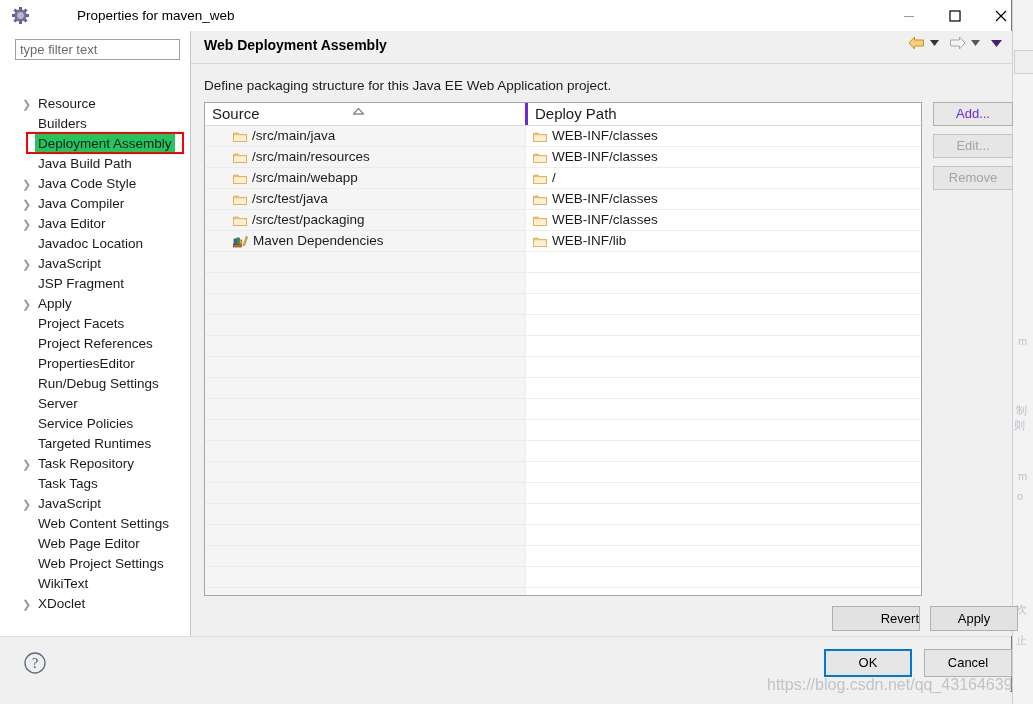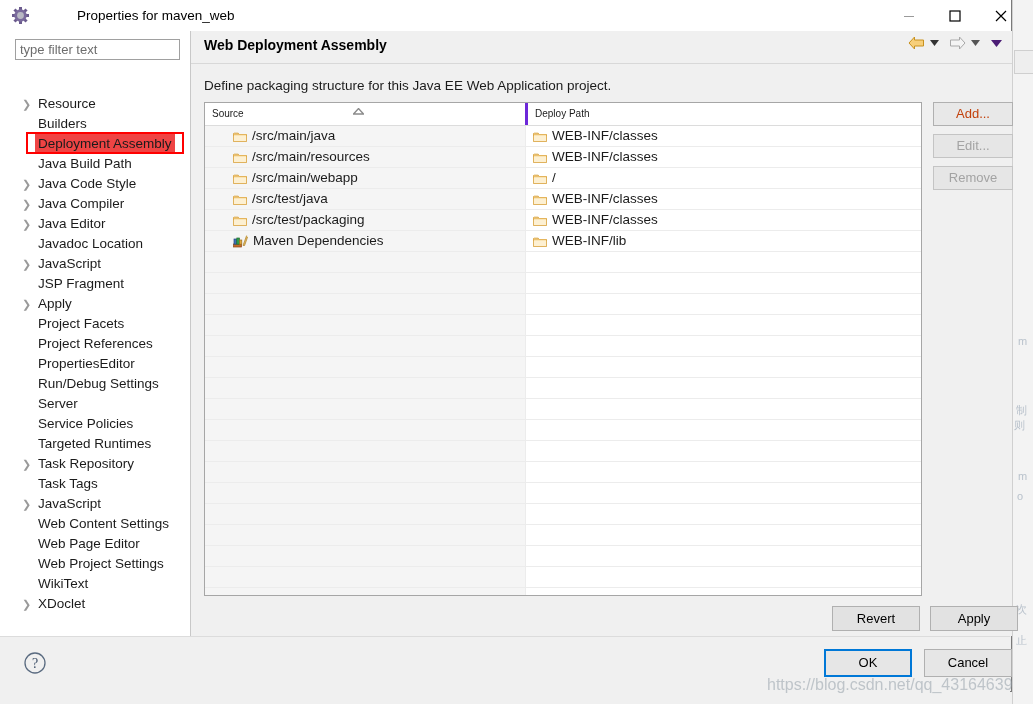--- a/index.html
+++ b/index.html
@@ -145,21 +145,21 @@
     left: 22px;
     top: 0;
     width: 10px;
     height: 20px;
     line-height: 20px;
     color: #9a9a9a;
     font-size: 11px;
   }
   .tree-item .lbl { display: inline-block; }
   .tree-item.selected .lbl {
-    background: #ef4444;
+    background: #22c55e;
     padding: 0 3px;
     margin-left: -3px;
   }
   #sel-highlight {
     position: absolute;
     left: 26px;
     top: 101px;
     width: 158px;
     height: 22px;
     border: 2px solid #ff0000;
@@ -227,21 +227,21 @@
     position: relative;
     height: 22px;
     background: #ffffff;
     border-bottom: 1px solid #dcdcdc;
   }
   #thead .th {
     position: absolute;
     top: 0;
     height: 22px;
     line-height: 22px;
-    font-size: 10px;
+    font-size: 15px;
     color: #1b1b1b;
     padding-left: 7px;
     box-sizing: border-box;
   }
   #th-source { left: 0; width: 320px; }
   #th-deploy { left: 320px; width: 396px; border-left: 3px solid #6d28d9; }
   #sort-arrow {
     position: absolute;
     left: 148px;
     top: 3px;
@@ -295,21 +295,21 @@
   
   .sidebtn {
     position: absolute;
     left: 742px;
     width: 80px;
     height: 24px;
     font-family: "Liberation Sans", sans-serif;
     font-size: 13px;
     background: #e8e8e8;
     border: 1px solid #b0b0b0;
-    color: #c2410c;
+    color: #6d28d9;
     box-sizing: border-box;
     text-align: center;
     line-height: 22px;
     padding: 0;
   }
   .sidebtn.disabled { color: #a3a3a3; background: #e6e6e6; border-color: #c4c4c4; }
   #btn-add    { top: 71px; }
   #btn-edit   { top: 103px; }
   #btn-remove { top: 135px; }
 
@@ -321,21 +321,21 @@
     font-family: "Liberation Sans", sans-serif;
     font-size: 13px;
     background: #e2e2e2;
     border: 1px solid #b0b0b0;
     color: #000;
     box-sizing: border-box;
     line-height: 23px;
     text-align: center;
     padding: 0;
   }
-  #btn-revert { left: 641px; top: 575px; }
+  #btn-revert { left: 641px; top: 575px; text-align: right; }
   #btn-apply  { left: 739px; top: 575px; }
 
   
   #bottombar {
     position: absolute;
     left: 0;
     top: 636px;
     width: 1010px;
     height: 55px;
     background: #f0f0f0;

